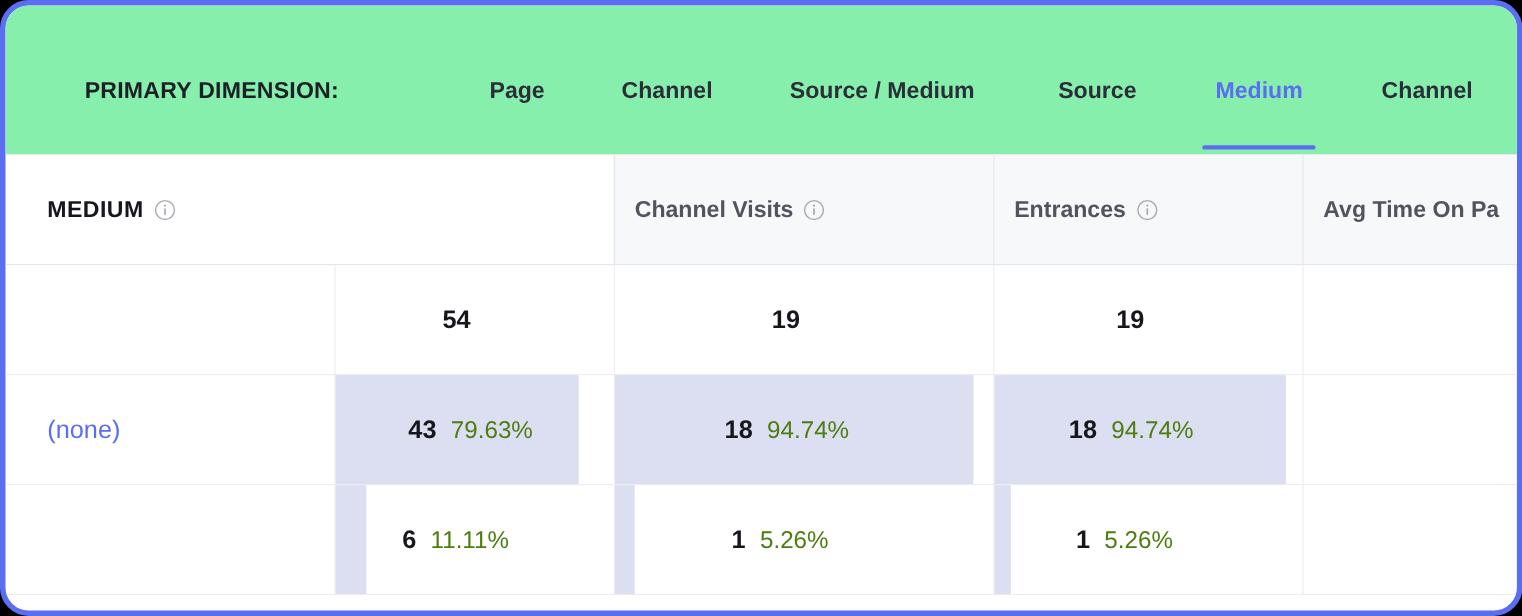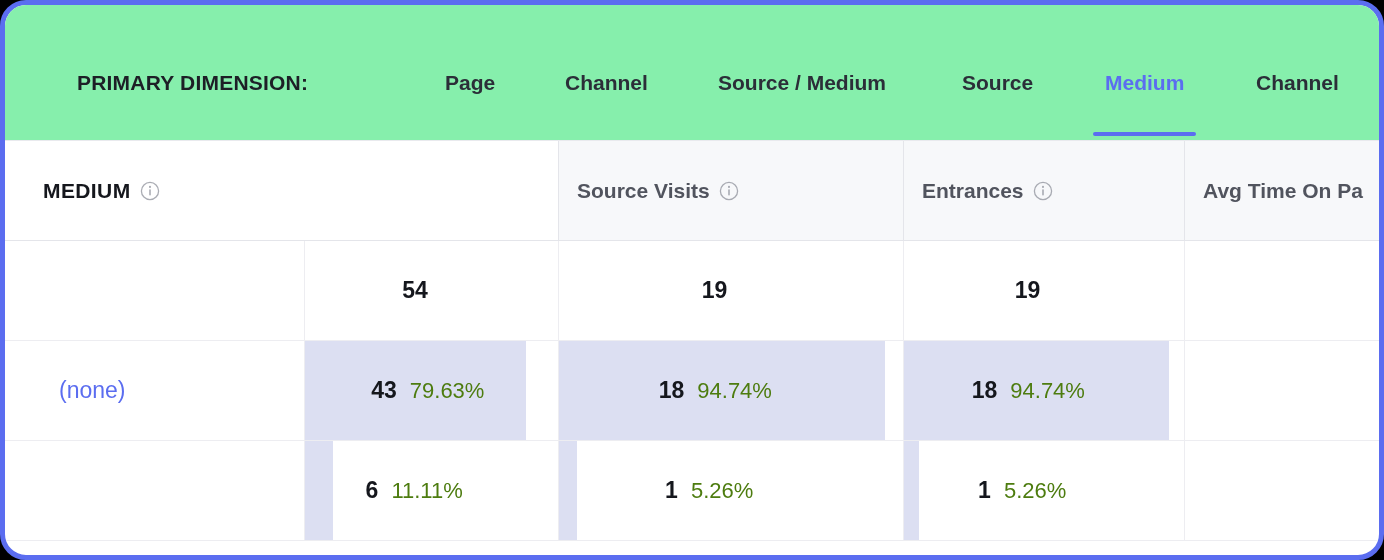--- a/index.html
+++ b/index.html
@@ -187,21 +187,21 @@
             <span>MEDIUM</span>
             <span class="info-icon"><svg viewBox="0 0 20 20" width="20" height="20">
                 <circle cx="10" cy="10" r="8.6" fill="none" stroke="#8a8d97" stroke-width="1.3"></circle>
                 <circle cx="10" cy="5.9" r="1.05" fill="#8a8d97"></circle>
                 <rect x="9.2" y="8.3" width="1.6" height="6.2" rx="0.7" fill="#8a8d97"></rect>
               </svg></span>
           </div>
         </div>
         <div class="cell metric divider" style="left: 553px; width: 345px;">
           <div class="hdr-text metric">
-            <span>Source Visits</span>
+            <span>Channel Visits</span>
             <span class="info-icon"><svg viewBox="0 0 20 20" width="20" height="20">
                 <circle cx="10" cy="10" r="8.6" fill="none" stroke="#8a8d97" stroke-width="1.3"></circle>
                 <circle cx="10" cy="5.9" r="1.05" fill="#8a8d97"></circle>
                 <rect x="9.2" y="8.3" width="1.6" height="6.2" rx="0.7" fill="#8a8d97"></rect>
               </svg></span>
           </div>
         </div>
         <div class="cell metric divider" style="left: 898px; width: 281px;">
           <div class="hdr-text metric">
             <span>Entrances</span>
@@ -248,21 +248,21 @@
         </div>
         <div class="cell metric divider" style="left: 1179px; width: 205px;">
           <div class="metric-inner">
             <div class="vals">
               <span class="val"></span>
             </div>
           </div>
         </div>
       </div>
       <div class="trow">
-        <div class="cell dimension " style="left: 16px; width: 299px;">
+        <div class="cell dimension " style="left: 0px; width: 299px;">
           <span class="dim-link">(none)</span>
         </div>
         <div class="cell metric divider" style="left: 299px; width: 278px;">
           <div class="metric-inner">
             <div class="bar" style="width: 79.63%;"></div>
             <div class="vals">
               <span class="val">43</span>
               <span class="pct">79.63%</span>
             </div>
           </div>

